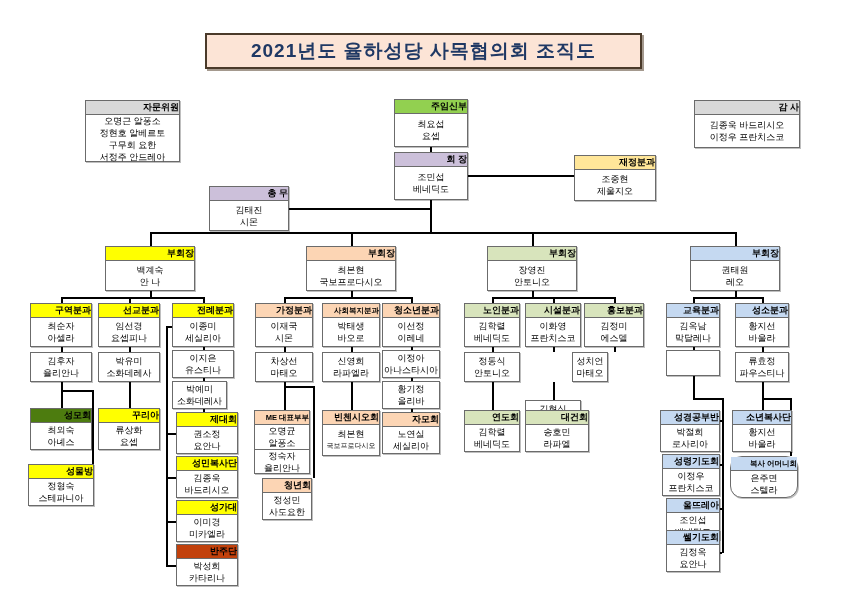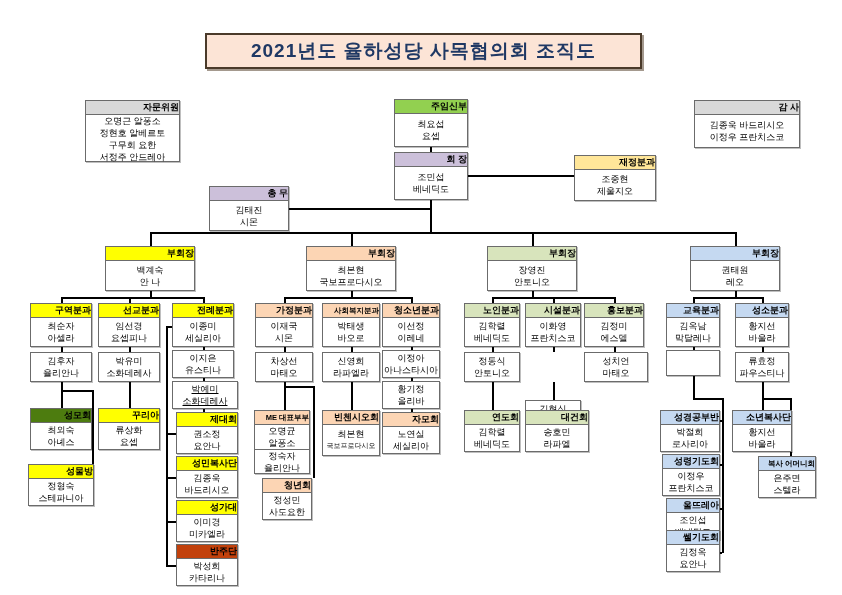--- a/index.html
+++ b/index.html
@@ -234,21 +234,21 @@
           <div class="node-line">이종미</div>
           <div class="node-line">세실리아</div>
         </div>
       </div>
       <div class="node" style="left: 172px; top: 350px; width: 62px; height: 28px;">
         <div class="node-body">
           <div class="node-line">이지은</div>
           <div class="node-line">유스티나</div>
         </div>
       </div>
-      <div class="node" style="left: 172px; top: 381px; width: 66px; height: 28px; text-decoration: underline;">
+      <div class="node" style="left: 172px; top: 381px; width: 55px; height: 28px;">
         <div class="node-body">
           <div class="node-line">박예미</div>
           <div class="node-line">소화데레사</div>
         </div>
       </div>
       <div class="node" style="left: 176px; top: 412px; width: 62px; height: 42px;">
         <div class="node-header" style="background: rgb(255, 255, 0);">제대회</div>
         <div class="node-body">
           <div class="node-line">권소정</div>
           <div class="node-line">요안나</div>
@@ -390,21 +390,21 @@
           <div class="node-line">라파엘</div>
         </div>
       </div>
       <div class="node" style="left: 584px; top: 303px; width: 60px; height: 44px;">
         <div class="node-header" style="background: rgb(216, 228, 188);">홍보분과</div>
         <div class="node-body">
           <div class="node-line">김정미</div>
           <div class="node-line">에스델</div>
         </div>
       </div>
-      <div class="node" style="left: 584px; top: 352px; width: 64px; height: 30px;">
+      <div class="node" style="left: 572px; top: 352px; width: 36px; height: 30px;">
         <div class="node-body">
           <div class="node-line">성치언</div>
           <div class="node-line">마태오</div>
         </div>
       </div>
       <div class="node" style="left: 666px; top: 303px; width: 54px; height: 44px;">
         <div class="node-header" style="background: rgb(197, 217, 241);">교육분과</div>
         <div class="node-body">
           <div class="node-line">김옥남</div>
           <div class="node-line">막달레나</div>
@@ -454,21 +454,21 @@
           <div class="node-line">파우스티나</div>
         </div>
       </div>
       <div class="node" style="left: 732px; top: 410px; width: 60px; height: 42px;">
         <div class="node-header" style="background: rgb(197, 217, 241);">소년복사단</div>
         <div class="node-body">
           <div class="node-line">황지선</div>
           <div class="node-line">바울라</div>
         </div>
       </div>
-      <div class="node" style="left: 758px; top: 456px; width: 58px; height: 42px;">
+      <div class="node" style="left: 730px; top: 456px; width: 68px; height: 42px; border-radius: 12px;">
         <div class="node-header small" style="background: rgb(197, 217, 241);">복사 어머니회</div>
         <div class="node-body">
           <div class="node-line">은주면</div>
           <div class="node-line">스텔라</div>
         </div>
       </div>
     </div>
 </div>
 
 </body></html>

